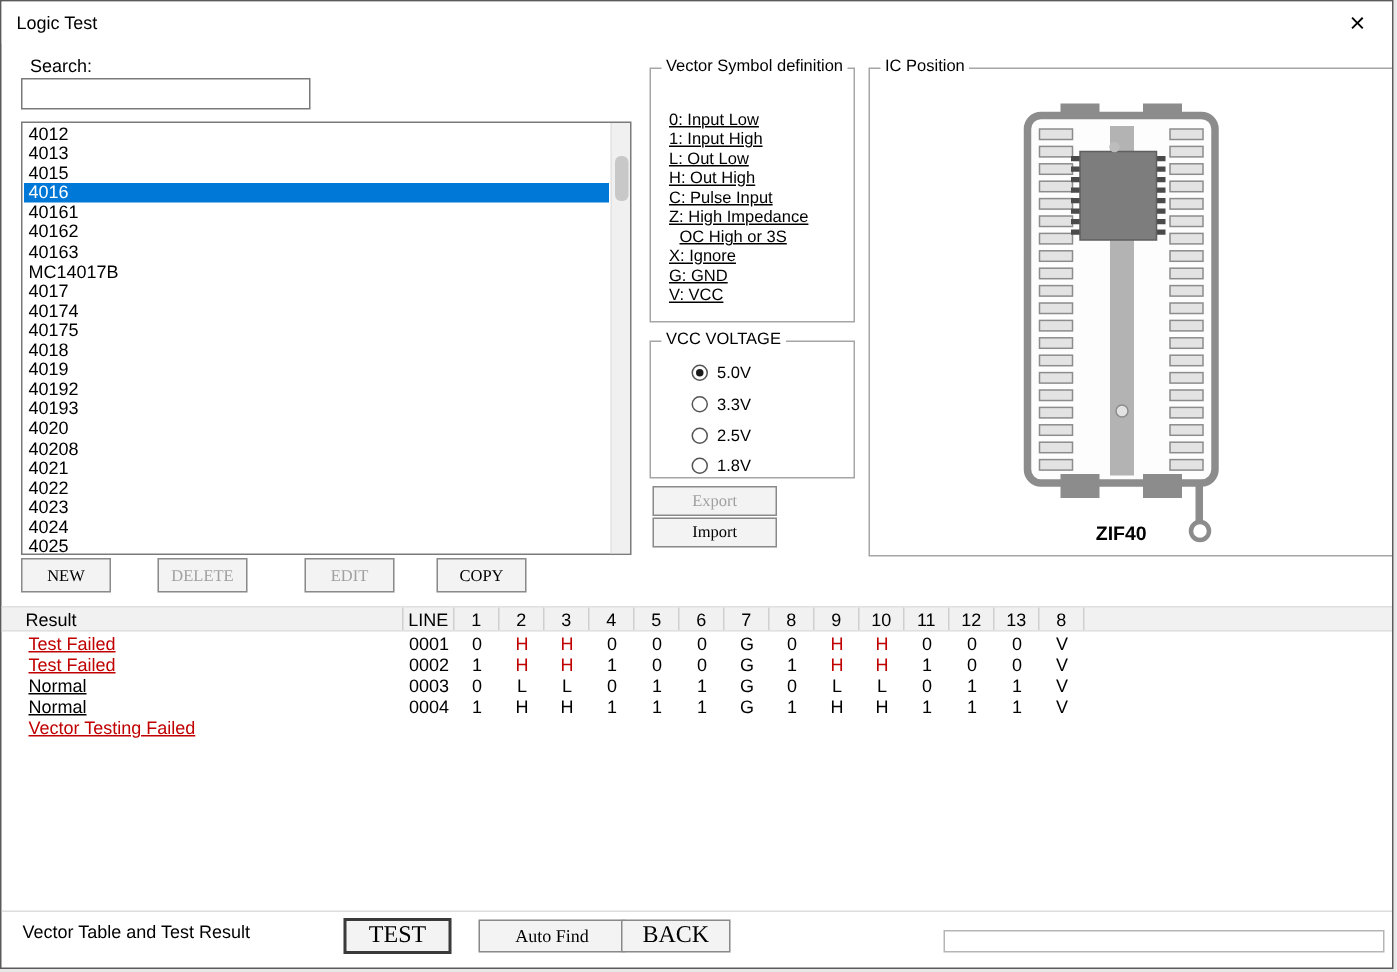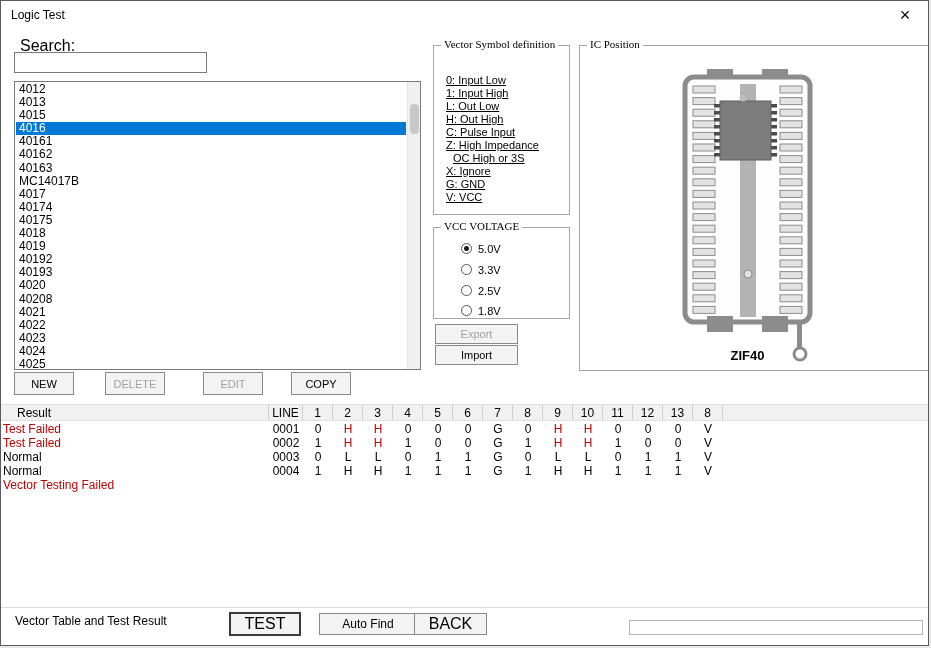--- a/index.html
+++ b/index.html
@@ -8,39 +8,39 @@
     position:relative; width:929px; height:646px; margin:0;
     border:1px solid #5a5a5a; background:#ffffff;
     font-family:"Liberation Sans", sans-serif; overflow:hidden; color:#000;
   }
   
   .titlebar { position:absolute; top:0; left:0; right:0; height:28px; background:#fff; }
   .title { position:absolute; left:10px; top:7px; font-size:12px; }
   .close-btn { position:absolute; right:6px; top:2px; width:34px; height:24px; border:none; background:transparent; font-size:18px; line-height:22px; cursor:pointer; color:#000; padding:0; }
 
   
-  .search-label { position:absolute; left:19px; top:36px; font-size:16px; }
+  .search-label { position:absolute; left:19px; top:36px; font-size:12px; }
   .search-input { position:absolute; left:13px; top:51px; width:193px; height:21px; border:1px solid #7a7a7a; font-family:"Liberation Sans",sans-serif; font-size:12px; padding:0 4px; }
 
   
   .listbox { position:absolute; left:13px; top:80px; width:407px; height:289px; border:1px solid #7a7a7a; background:#fff; overflow:hidden; }
   .list-items { position:absolute; top:1px; left:1px; right:14px; bottom:0; overflow:hidden; }
   .list-item { height:13.1px; line-height:13.1px; font-size:12px; padding-left:3px; white-space:nowrap; cursor:default; }
   .list-item.selected { background:#0078d7; color:#fff; }
   .scrollbar { position:absolute; top:0; right:0; width:13px; height:100%; background:#f0f0f0; border-left:1px solid #e3e3e3; }
   .scroll-thumb { position:absolute; top:22px; left:2px; width:9px; height:30px; background:#c8c8c8; border-radius:4px; }
 
   
-  .btn { border:1px solid #8a8a8a; background:#f3f3f3; font-family:Liberation Sans, sans-serif; font-size:11px; cursor:pointer; color:#000; padding:0; }
+  .btn { border:1px solid #8a8a8a; background:#f3f3f3; font-family:Liberation Serif, serif; font-size:11px; cursor:pointer; color:#000; padding:0; }
   .btn.disabled { color:#a0a0a0; cursor:default; }
   .act-btn { position:absolute; top:371px; width:60px; height:23px; }
 
   
   .groupbox { position:absolute; border:1px solid #a6a6a6; background:#fff; }
-  .group-title { position:absolute; top:-8px; left:7px; background:#fff; padding:0 3px; font-size:11px; white-space:nowrap;font-family:Liberation Serif, serif; }
+  .group-title { position:absolute; top:-8px; left:7px; background:#fff; padding:0 3px; font-size:11px; white-space:nowrap; }
   .gb-symbols { left:432px; top:44px; width:137px; height:170px; }
   #symbol-lines { padding-top:28px;text-decoration:underline; }
   .symbol-line { margin-left:12px; font-size:11px; line-height:13px; white-space:nowrap; }
   .symbol-line.indent { margin-left:19px; }
   .gb-vcc { left:432px; top:226px; width:137px; height:92px; }
   .radio-row { position:absolute; left:27px; height:13px; display:flex; align-items:center; gap:6px; font-size:11px; cursor:pointer; }
   .radio-circle { width:11px; height:11px; border:1px solid #555; border-radius:50%; background:#fff; position:relative; flex:0 0 auto; }
   .radio-circle.checked::after { content:""; position:absolute; left:2px; top:2px; right:2px; bottom:2px; background:#1a1a1a; border-radius:50%; }
 
   
@@ -54,21 +54,21 @@
 
   
   .tgrid { display:grid; grid-template-columns:268px 34px repeat(14,30px) minmax(0,1fr); }
   #table-header { position:absolute; left:0; right:0; top:403px; height:17px; background:#f1f1f1; border-top:1px solid #e0e0e0; border-bottom:1px solid #e0e0e0; }
   .th { font-size:12px; display:flex; align-items:center; justify-content:center; border-right:1px solid #cfcfcf; height:100%; }
   .th.result { justify-content:flex-start; padding-left:16px; }
   .th.filler { border-right:none; }
   #table-rows { position:absolute; left:0; right:0; top:421px; }
   .t-row { height:14px; }
   .td { font-size:12px; display:flex; align-items:center; justify-content:center; height:14px; overflow:hidden; }
-  .td.result { justify-content:flex-start; padding-left:2px; white-space:nowrap; }
+  .td.result { justify-content:flex-start; padding-left:18px; white-space:nowrap;text-decoration:underline; }
   .fail { color:#c00000; }
 
   
   .divider { position:absolute; left:0; right:0; top:606px; border-top:1px solid #dcdcdc; }
   .status-label { position:absolute; left:14px; top:613px; font-size:12px; }
   .footer-btn { position:absolute; font-size:16px; }
   .btn-test { left:228px; top:611px; width:72px; height:24px; border:2px solid #3a3a3a; }
   .btn-autofind { left:318px; top:612px; width:98px; height:22px; font-size:12px; }
   .btn-back { left:413px; top:612px; width:73px; height:22px; }
   .progress { position:absolute; left:628px; top:619px; width:294px; height:15px; border:1px solid #b5b5b5; background:#fff; }

